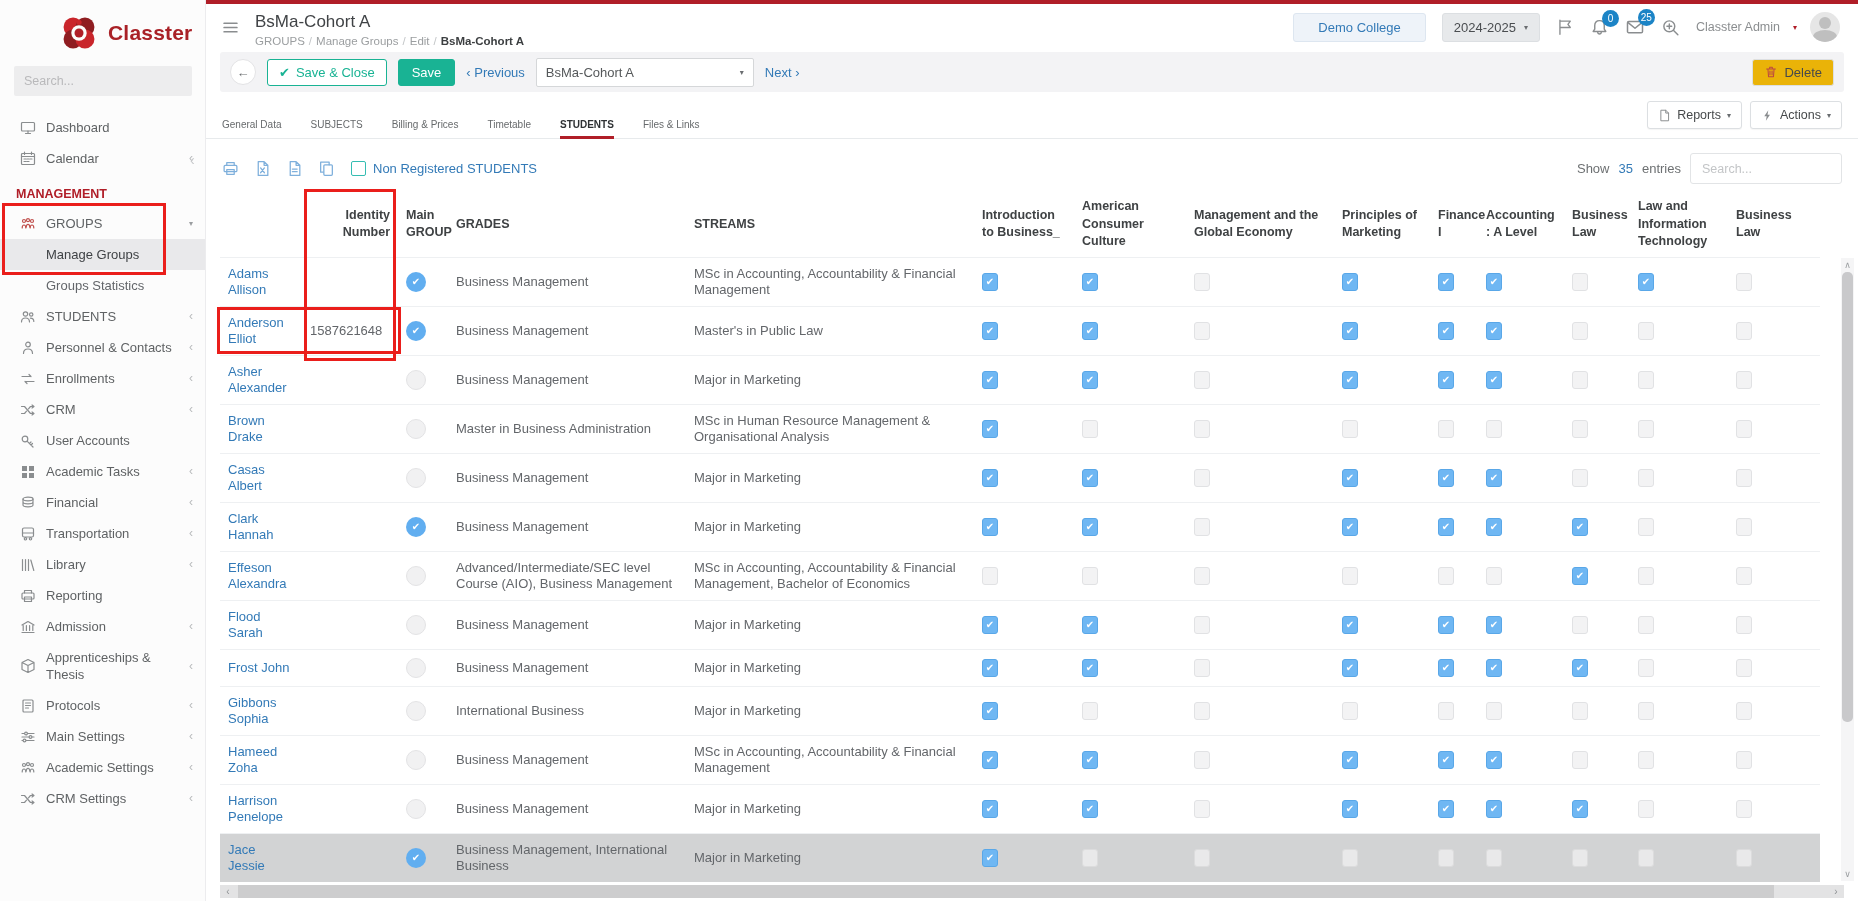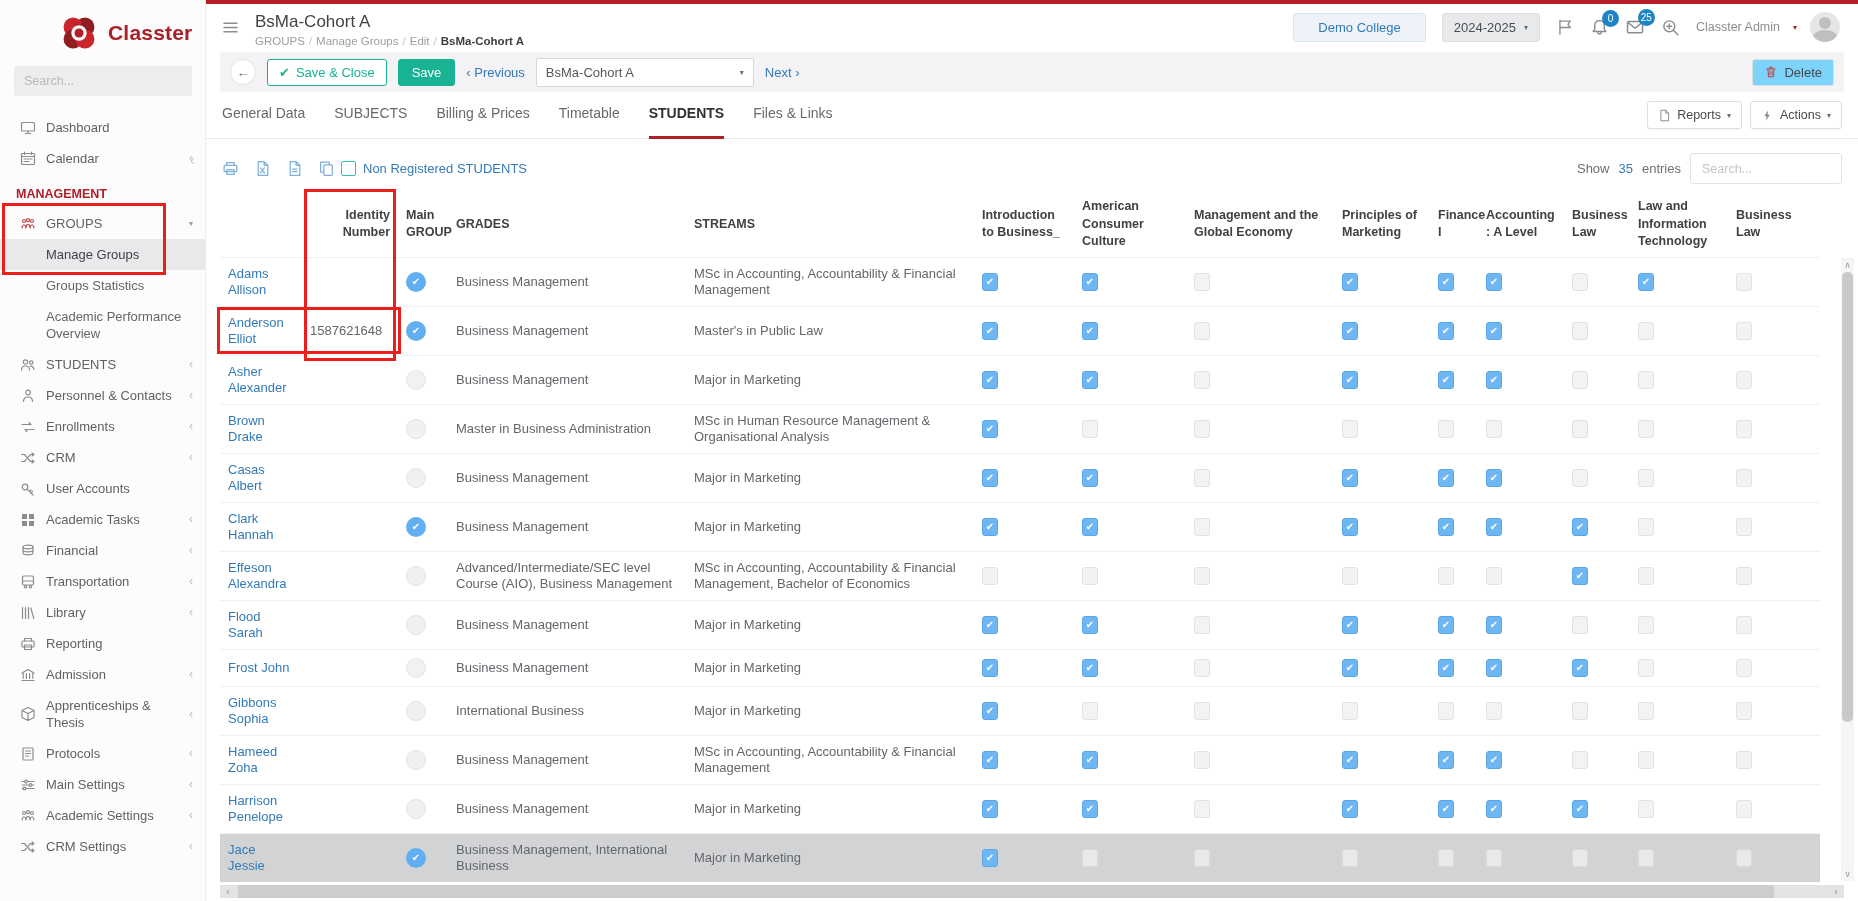--- a/index.html
+++ b/index.html
@@ -48,36 +48,36 @@
   .avatar { width:30px; height:30px; border-radius:50%; background:#e6e6e6; position:relative; overflow:hidden; }
   .avatar::before { content:""; position:absolute; left:9px; top:5px; width:12px; height:12px; border-radius:50%; background:#bfbfbf; }
   .avatar::after { content:""; position:absolute; left:3px; top:18px; width:24px; height:14px; border-radius:50%; background:#bfbfbf; }
 
   .action-strip { margin:2px 14px 0; background:#f3f3f5; border-radius:3px; height:40px; display:flex; align-items:center; gap:11px; padding:0 10px; }
   .back-btn { width:26px; height:26px; border-radius:50%; background:#fff; border:1px solid #e3e3e5; color:#6a6d70; display:inline-flex; align-items:center; justify-content:center; font-size:13px; cursor:pointer; }
   .btn-outline-teal { border:1px solid #19b394; color:#19b394; background:#fff; border-radius:3px; padding:5px 11px; font-size:13px; display:inline-flex; gap:6px; align-items:center; cursor:pointer; font-family:inherit; }
   .btn-teal { background:#19b394; color:#fff; border:1px solid #19b394; border-radius:3px; padding:5px 13px; font-size:13px; cursor:pointer; font-family:inherit; }
   .link-blue { color:#337ab7; font-size:13px; cursor:pointer; }
   .group-select { background:#fff; border:1px solid #d5d7d9; border-radius:2px; width:218px; height:29px; display:inline-flex; align-items:center; justify-content:space-between; padding:0 9px; font-size:13px; color:#55585a; cursor:pointer; }
-  .delete-btn { margin-left:auto; background:#7dd3fc; border:1px solid #dddfe1; border-radius:3px; padding:5px 11px; font-size:13px; color:#46494b; display:inline-flex; gap:6px; align-items:center; cursor:pointer; font-family:inherit; }
+  .delete-btn { margin-left:auto; background:#eab308; border:1px solid #dddfe1; border-radius:3px; padding:5px 11px; font-size:13px; color:#46494b; display:inline-flex; gap:6px; align-items:center; cursor:pointer; font-family:inherit; }
   .delete-btn .svg-ico { color:#bc4742; }
 
   .tabs-row { padding:12px 16px 0; height:47px; border-bottom:1px solid #e7eaec; position:relative; display:flex; align-items:flex-end; }
-  .tab { margin-right:29px; padding-bottom:15px; font-size:14px; color:#676a6c; cursor:pointer; border-bottom:3px solid transparent; margin-bottom:-1px; }
+  .tab { margin-right:29px; padding-bottom:6px; font-size:10px; color:#676a6c; cursor:pointer; border-bottom:3px solid transparent; margin-bottom:-1px; }
   .tab.active { color:#2e3133; font-weight:bold; border-bottom-color:#b01e28; }
   .tab-side { position:absolute; right:16px; top:9px; display:flex; gap:8px; }
   .side-btn { background:#fff; border:1px solid #dcdfe2; border-radius:3px; padding:6px 10px; font-size:12.5px; color:#46494b; display:inline-flex; gap:6px; align-items:center; cursor:pointer; box-shadow:0 1px 1px rgba(0,0,0,.04); font-family:inherit; }
   .side-btn .svg-ico.blue { color:#337ab7; }
   .side-btn .svg-ico.dark { color:#45484a; }
 
   .content { flex:1; padding:0 14px; min-height:0; position:relative; }
   .grid-controls { display:flex; align-items:center; margin:14px 2px 0; height:31px; }
   .gc-icons { display:flex; gap:15px; align-items:center; }
   .gc-icons .svg-ico { color:#7fb0dc; cursor:pointer; }
-  .nonreg { display:flex; gap:7px; align-items:center; margin-left:6px; cursor:pointer; }
+  .nonreg { display:flex; gap:7px; align-items:center; margin-left:16px; cursor:pointer; }
   .nonreg-box { width:15px; height:15px; border:1px solid #35bdb2; border-radius:2px; background:#fff; }
   .nonreg-label { color:#337ab7; font-size:13px; }
   .gc-right { margin-left:auto; display:flex; align-items:center; gap:9px; font-size:13px; color:#6d7072; }
   .page-size { color:#337ab7; cursor:pointer; }
   .grid-search { width:152px; height:31px; border:1px solid #e2e4e6; border-radius:3px; padding:0 11px; font-size:12.5px; color:#666; background:#fff; outline:none; font-family:inherit; }
   .grid-search::placeholder { color:#c3c5c7; }
 
   #grid { border-collapse:collapse; table-layout:fixed; width:1600px; margin-top:8px; }
   #grid thead th { font-size:12.5px; font-weight:bold; color:#3f4244; text-align:left; vertical-align:middle; padding:6px 8px; height:58px; line-height:1.4; }
   #grid th.right { text-align:right; }
@@ -163,23 +163,20 @@
             </svg>
           </span>
           <span>GROUPS</span>
           <span class="nav-chev down">▾</span>
         </div>
         <div class="nav-item sub active">
           <span>Manage Groups</span>
         </div>
         <div class="nav-item sub">
           <span>Groups Statistics</span>
-        </div>
-        <div class="nav-item sub">
-          <span>Academic Performance Overview</span>
         </div>
         <div class="nav-item">
           <span class="svg-ico">
             <svg width="16" height="16" viewBox="0 0 16 16" fill="none" stroke="currentColor" stroke-width="1.2" stroke-linecap="round" stroke-linejoin="round">
               <circle cx="5.5" cy="5" r="2.2"></circle>
               <path d="M1.5 13c0-2.5 1.8-4 4-4s4 1.5 4 4"></path>
               <circle cx="11.2" cy="5.5" r="1.7"></circle>
               <path d="M10.4 9.2c2 0 3.4 1.3 3.4 3.3"></path>
             </svg>
           </span>

